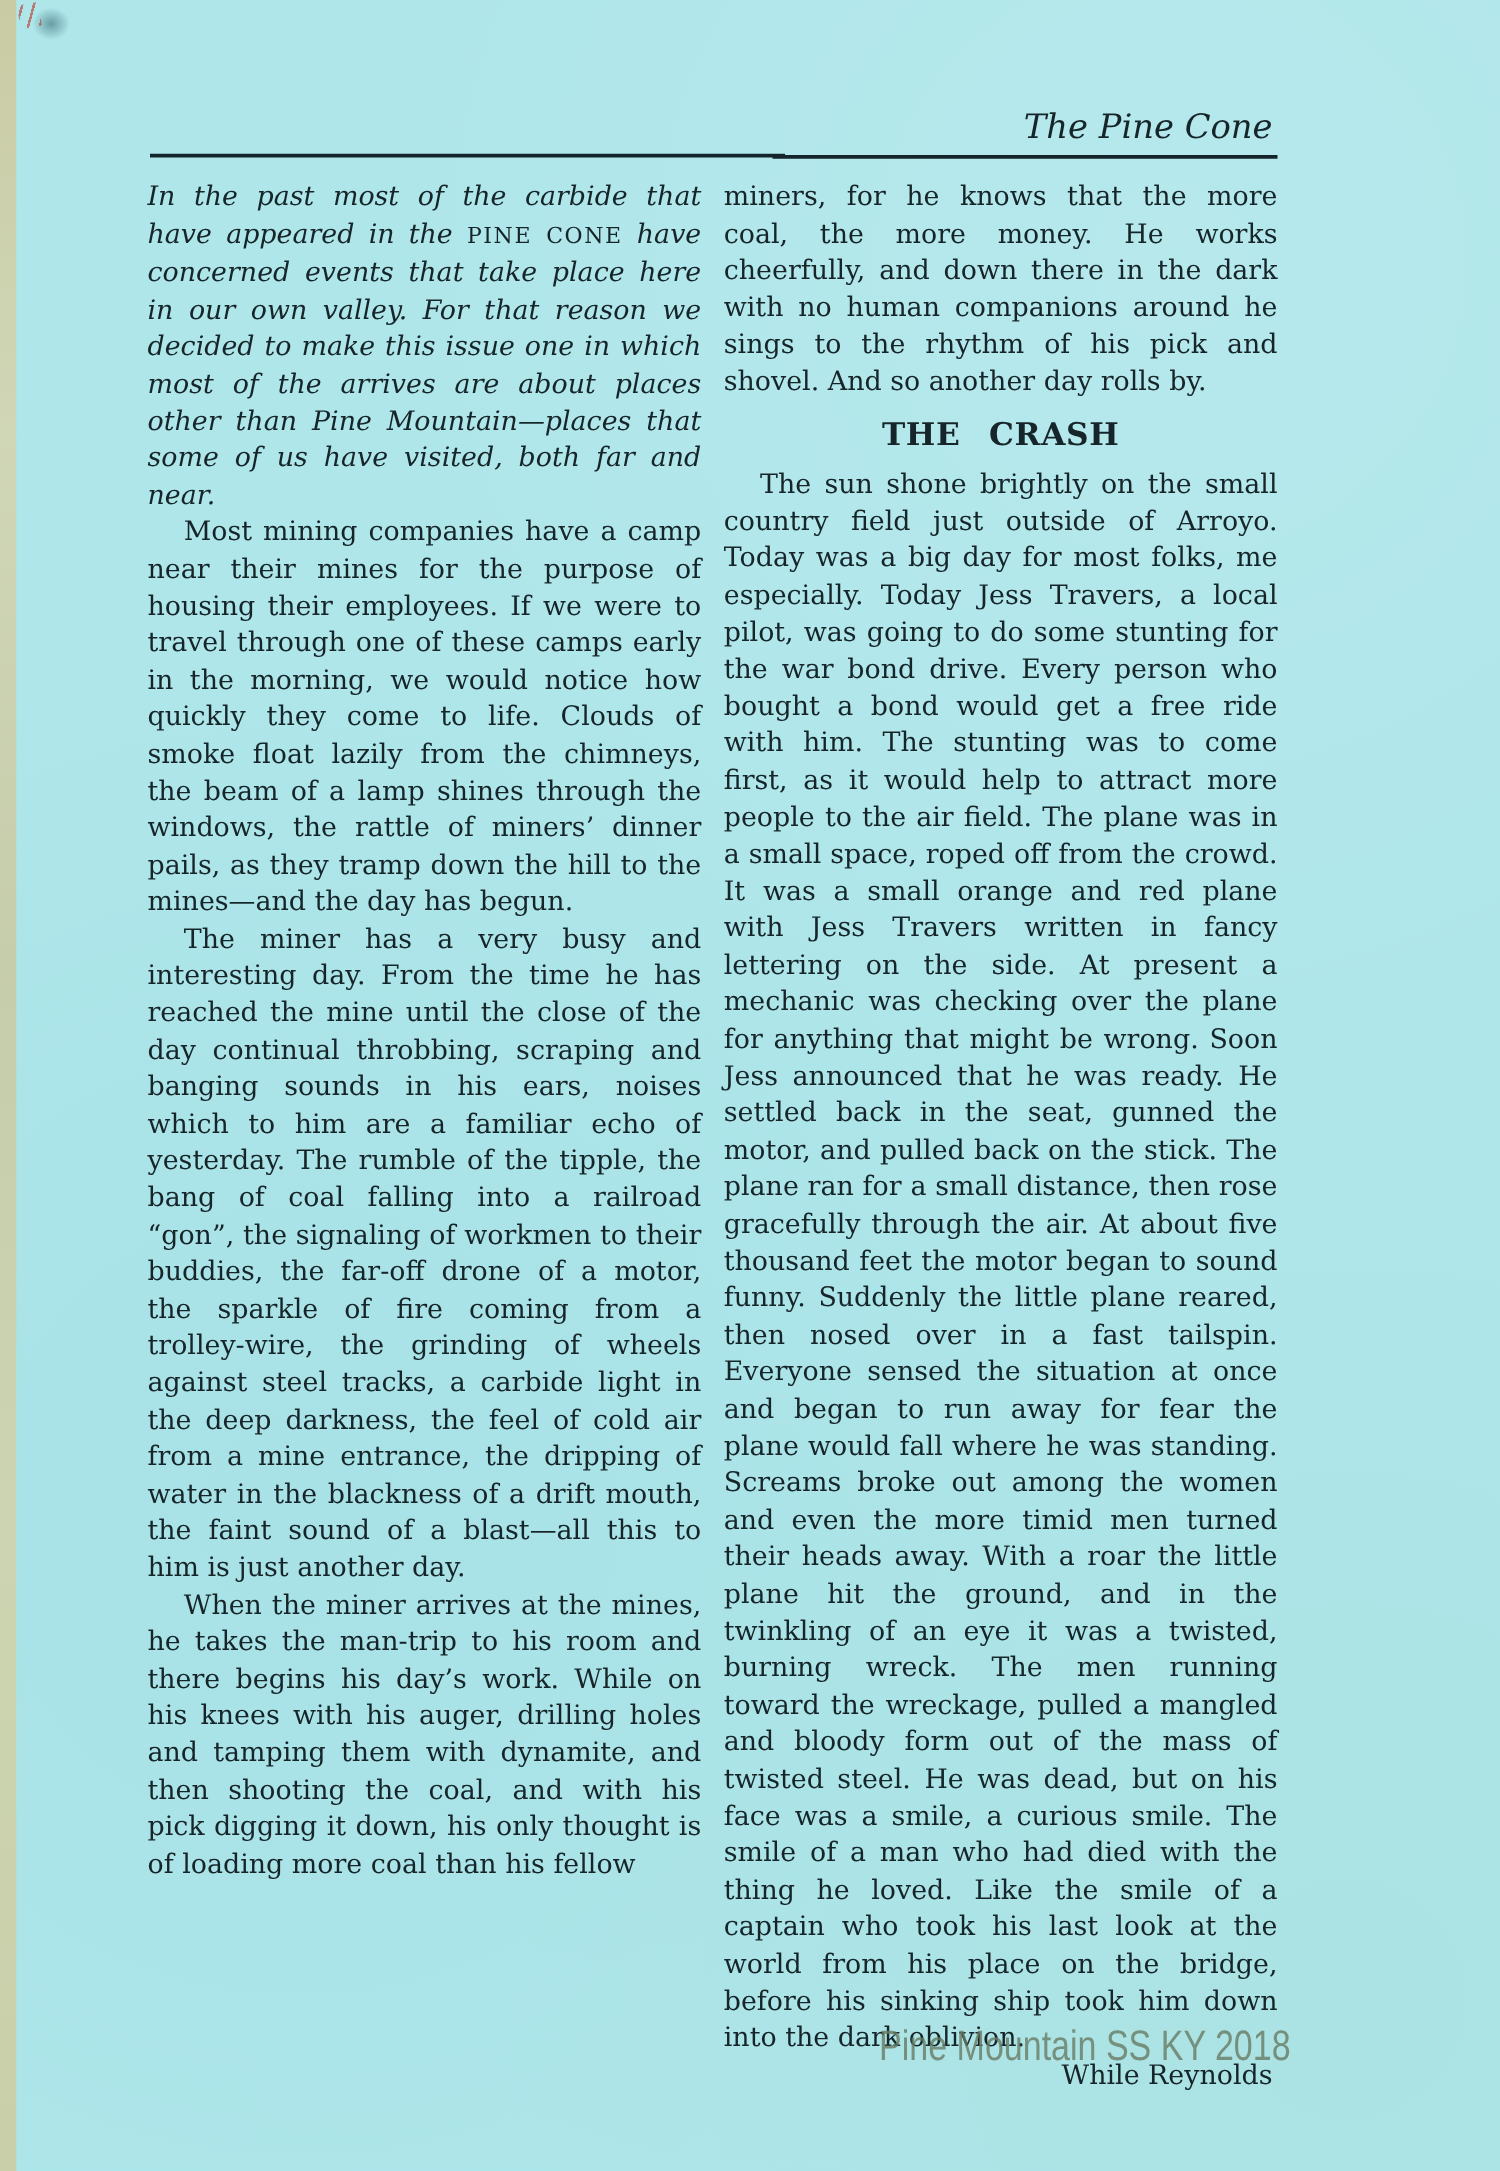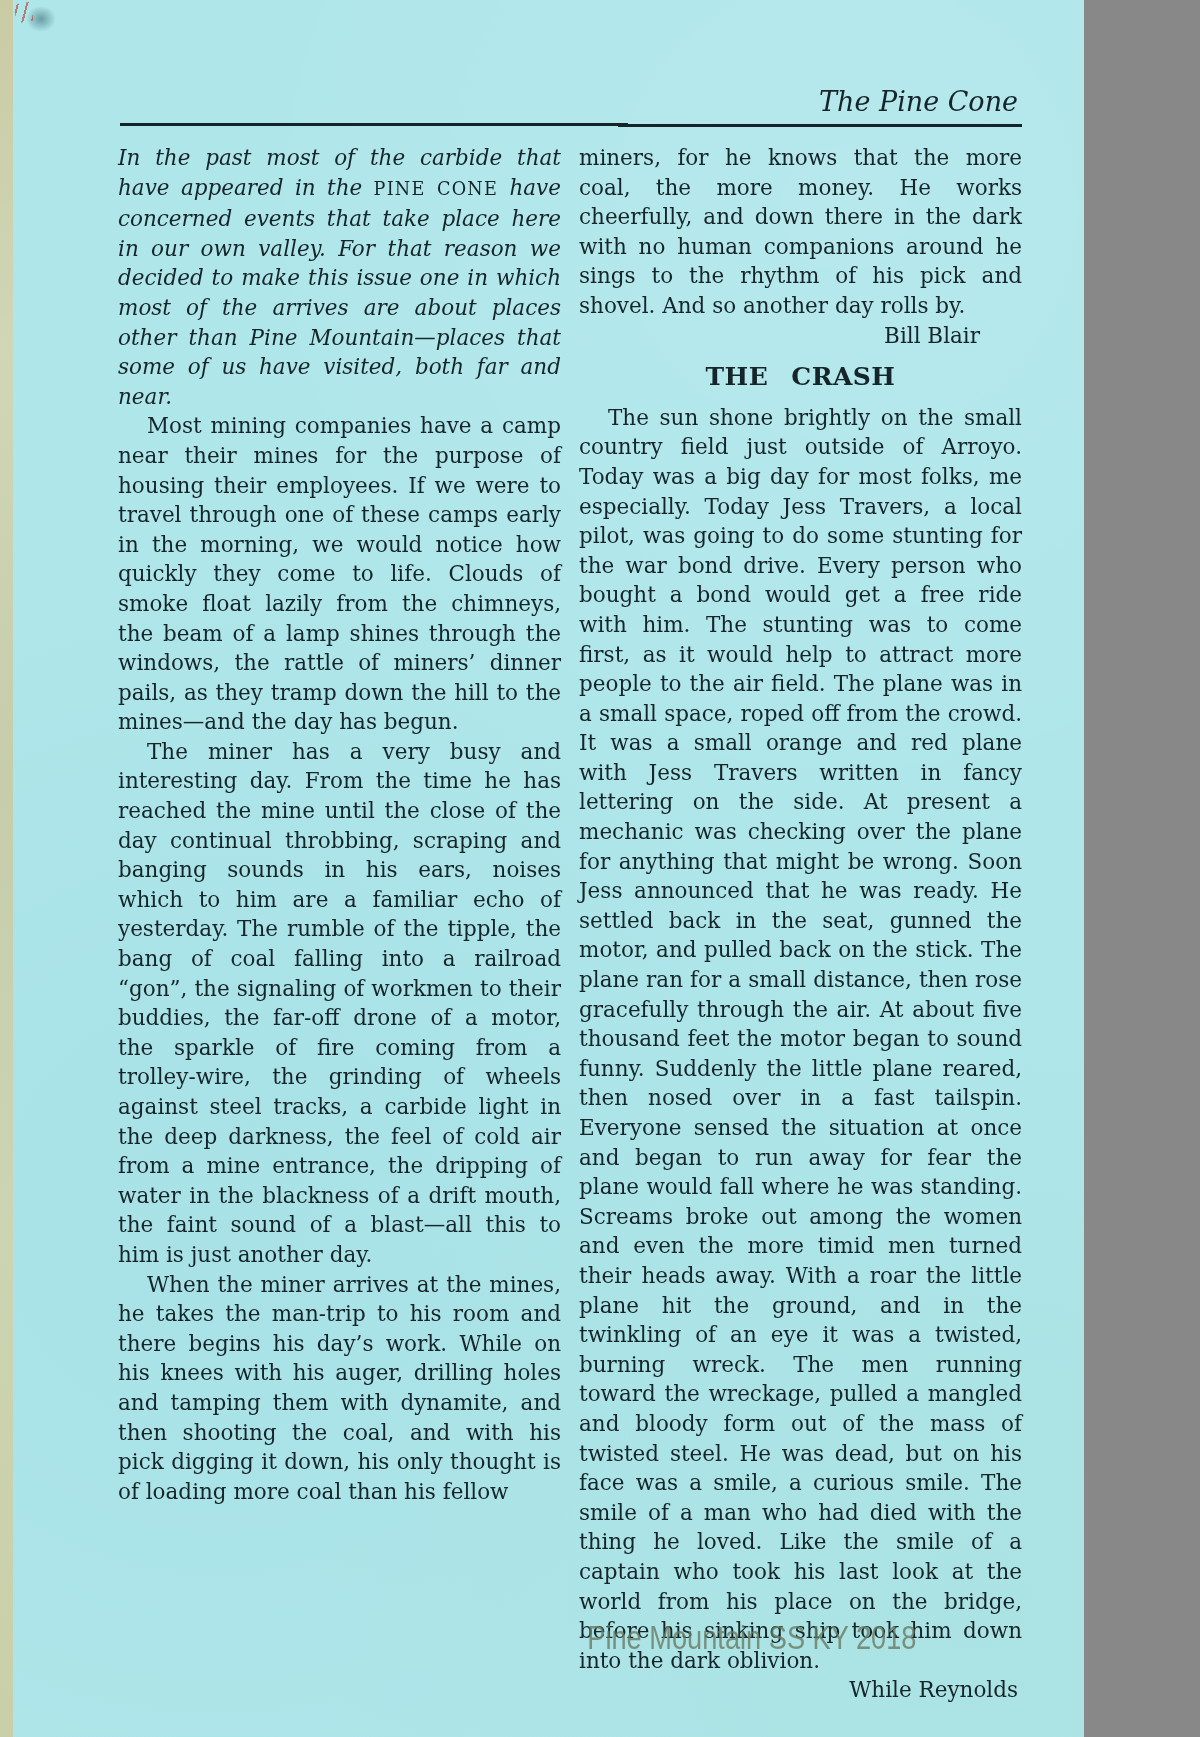--- a/index.html
+++ b/index.html
@@ -1,18 +1,18 @@
 <!DOCTYPE html>
 <html><head>
 <meta charset="utf-8">
 <style>
   html,body{margin:0;padding:0;background:#888;}
   .page{
     position:relative;
-    width:1084px;height:1737px;
+    width:1200px;height:1737px;
     background:#aee6ea;
     background-image:
       radial-gradient(circle at 78% 12%, rgba(255,255,255,0.10), rgba(255,255,255,0) 40%),
       radial-gradient(circle at 20% 70%, rgba(120,190,195,0.10), rgba(120,190,195,0) 45%),
       radial-gradient(circle at 90% 92%, rgba(150,200,180,0.12), rgba(150,200,180,0) 35%);
     overflow:hidden;
     font-family:"DejaVu Serif", serif;
     color:#162529;
   }
   .edge-strip{
@@ -85,21 +85,20 @@
 
 
         <p>Most mining companies have a camp near their mines for the purpose of housing their employees. If we were to travel through one of these camps early in the morning, we would notice how quickly they come to life. Clouds of smoke float lazily from the chimneys, the beam of a lamp shines through the windows, the rattle of miners’ dinner pails, as they tramp down the hill to the mines—and the day has begun.</p>
         <p>The miner has a very busy and interesting day. From the time he has reached the mine until the close of the day continual throbbing, scraping and banging sounds in his ears, noises which to him are a familiar echo of yesterday. The rumble of the tipple, the bang of coal falling into a railroad “gon”, the signaling of workmen to their buddies, the far-off drone of a motor, the sparkle of fire coming from a trolley-wire, the grinding of wheels against steel tracks, a carbide light in the deep darkness, the feel of cold air from a mine entrance, the dripping of water in the blackness of a drift mouth, the faint sound of a blast—all this to him is just another day.</p>
         <p>When the miner arrives at the mines, he takes the man-trip to his room and there begins his day’s work. While on his knees with his auger, drilling holes and tamping them with dynamite, and then shooting the coal, and with his pick digging it down, his only thought is of loading more coal than his fellow</p>
       </div>
 
       <div class="col">
         <p class="noindent">miners, for he knows that the more coal, the more money. He works cheerfully, and down there in the dark with no human companions around he sings to the rhythm of his pick and shovel. And so another day rolls by.</p>
 
-        <p class="byline byline-blair">Bill Blair</p>
 
         <div class="article-heading crash-heading">THE CRASH</div>
 
         <p>The sun shone brightly on the small country field just outside of Arroyo. Today was a big day for most folks, me especially. Today Jess Travers, a local pilot, was going to do some stunting for the war bond drive. Every person who bought a bond would get a free ride with him. The stunting was to come first, as it would help to attract more people to the air field. The plane was in a small space, roped off from the crowd. It was a small orange and red plane with Jess Travers written in fancy lettering on the side. At present a mechanic was checking over the plane for anything that might be wrong. Soon Jess announced that he was ready. He settled back in the seat, gunned the motor, and pulled back on the stick. The plane ran for a small distance, then rose gracefully through the air. At about five thousand feet the motor began to sound funny. Suddenly the little plane reared, then nosed over in a fast tailspin. Everyone sensed the situation at once and began to run away for fear the plane would fall where he was standing. Screams broke out among the women and even the more timid men turned their heads away. With a roar the little plane hit the ground, and in the twinkling of an eye it was a twisted, burning wreck. The men running toward the wreckage, pulled a mangled and bloody form out of the mass of twisted steel. He was dead, but on his face was a smile, a curious smile. The smile of a man who had died with the thing he loved. Like the smile of a captain who took his last look at the world from his place on the bridge, before his sinking ship took him down into the dark oblivion.</p>
 
         <p class="byline byline-reynolds">While Reynolds</p>
       </div>
 
     </div>
   </div>

